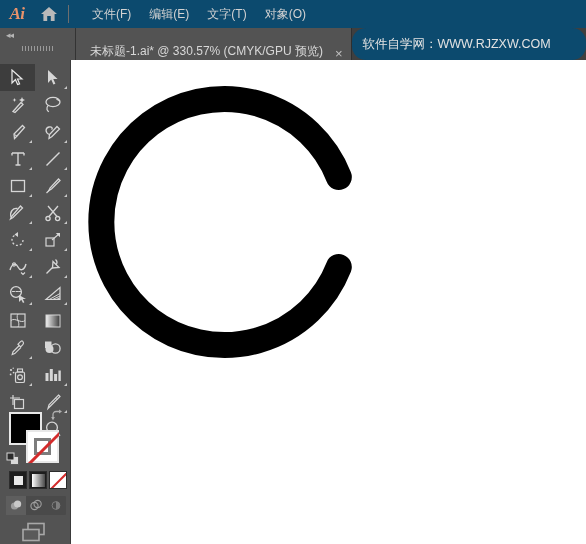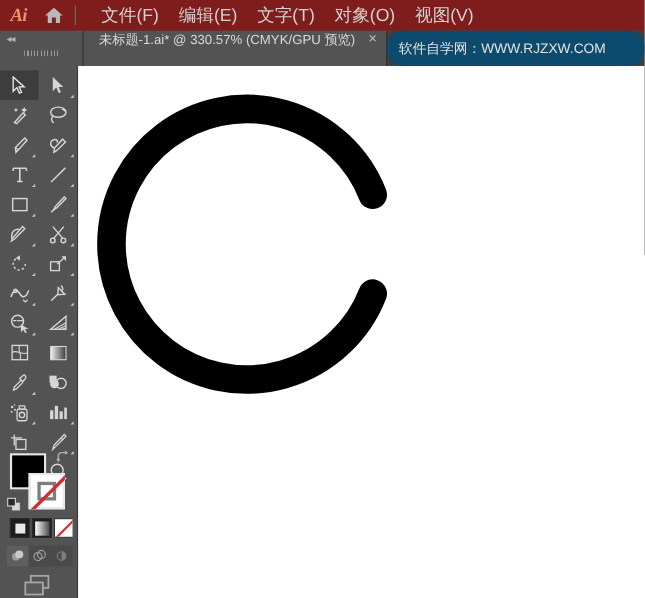--- a/index.html
+++ b/index.html
@@ -7,37 +7,37 @@
     width:586px;height:544px;overflow:hidden;
     background:#535353;
     font-family:"Liberation Sans","DejaVu Sans",sans-serif;
     -webkit-font-smoothing:antialiased;
   }
   .app{position:relative;width:586px;height:544px;}
 
   
   .menubar{
     position:absolute;left:0;top:0;width:586px;height:28px;
-    background:#7f1d1d;display:flex;align-items:center;
+    background:#0c4a6e;display:flex;align-items:center;
   }
   .ai-logo{
     width:34px;height:28px;display:flex;align-items:center;justify-content:center;
     color:#e8936b;font-size:17px;font-weight:bold;font-style:italic;
     letter-spacing:-0.5px;font-family:"Liberation Serif","DejaVu Serif",serif;
   }
   .home-btn{
     width:30px;height:28px;display:flex;align-items:center;justify-content:center;
   }
   .home-btn svg{display:block;}
   .menu-sep{
     width:1px;height:18px;background:#6e6e6e;margin:0 2px 0 4px;
   }
   .menu-items{display:flex;align-items:center;margin-left:12px;}
   .menu-item{
-    color:#d2d2d2;font-size:16px;padding:4px 9px;white-space:nowrap;cursor:default;
+    color:#d2d2d2;font-size:12px;padding:4px 9px;white-space:nowrap;cursor:default;
   }
 
   
   .tabbar{
     position:absolute;left:0;top:28px;width:586px;height:32px;
     background:#3f3f3f;display:flex;align-items:stretch;
   }
   .panel-collapse{
     width:75px;background:#535353;position:relative;
     border-right:1px solid #333;
@@ -45,21 +45,21 @@
   .panel-collapse .chev{
     position:absolute;left:6px;top:3px;color:#b4b4b4;font-size:9px;line-height:1;
     letter-spacing:-1px;
   }
   .panel-collapse .grip{
     position:absolute;left:50%;transform:translateX(-50%);top:18px;
     width:32px;height:5px;
     background:repeating-linear-gradient(to right,#9a9a9a 0 1px,transparent 1px 3px);
   }
   .doc-tab{
-    background:#535353;display:flex;align-items:flex-start;padding:0 8px 0 14px;
+    background:#535353;display:flex;align-items:flex-end;padding:0 8px 0 14px;
     border-right:1px solid #2f2f2f;min-width:0;
   }
   .doc-tab-title{
     color:#d8d8d8;font-size:12px;white-space:nowrap;
   }
   .doc-tab-close{
     color:#c0c0c0;font-size:13px;margin-left:12px;line-height:1;cursor:default;
   }
   .watermark{
     display:flex;align-items:center;padding-left:11px;flex:1;
@@ -165,21 +165,20 @@
       <svg width="20" height="18" viewBox="0 0 20 18">
         <path d="M10 2 L18 9 L15.6 9 L15.6 16 L11.8 16 L11.8 11 L8.2 11 L8.2 16 L4.4 16 L4.4 9 L2 9 Z" fill="#b9b9b9"></path>
       </svg>
     </div>
     <div class="menu-sep"></div>
     <div class="menu-items">
       <div class="menu-item">文件(F)</div>
       <div class="menu-item">编辑(E)</div>
       <div class="menu-item">文字(T)</div>
       <div class="menu-item">对象(O)</div>
-      <div class="menu-item">视图(V)</div>
     </div>
   </div>
 
   <div class="tabbar">
     <div class="panel-collapse">
       <div class="chev">◂◂</div>
       <div class="grip"></div>
     </div>
     <div class="doc-tab">
       <span class="doc-tab-title">未标题-1.ai* @ 330.57% (CMYK/GPU 预览)</span>

